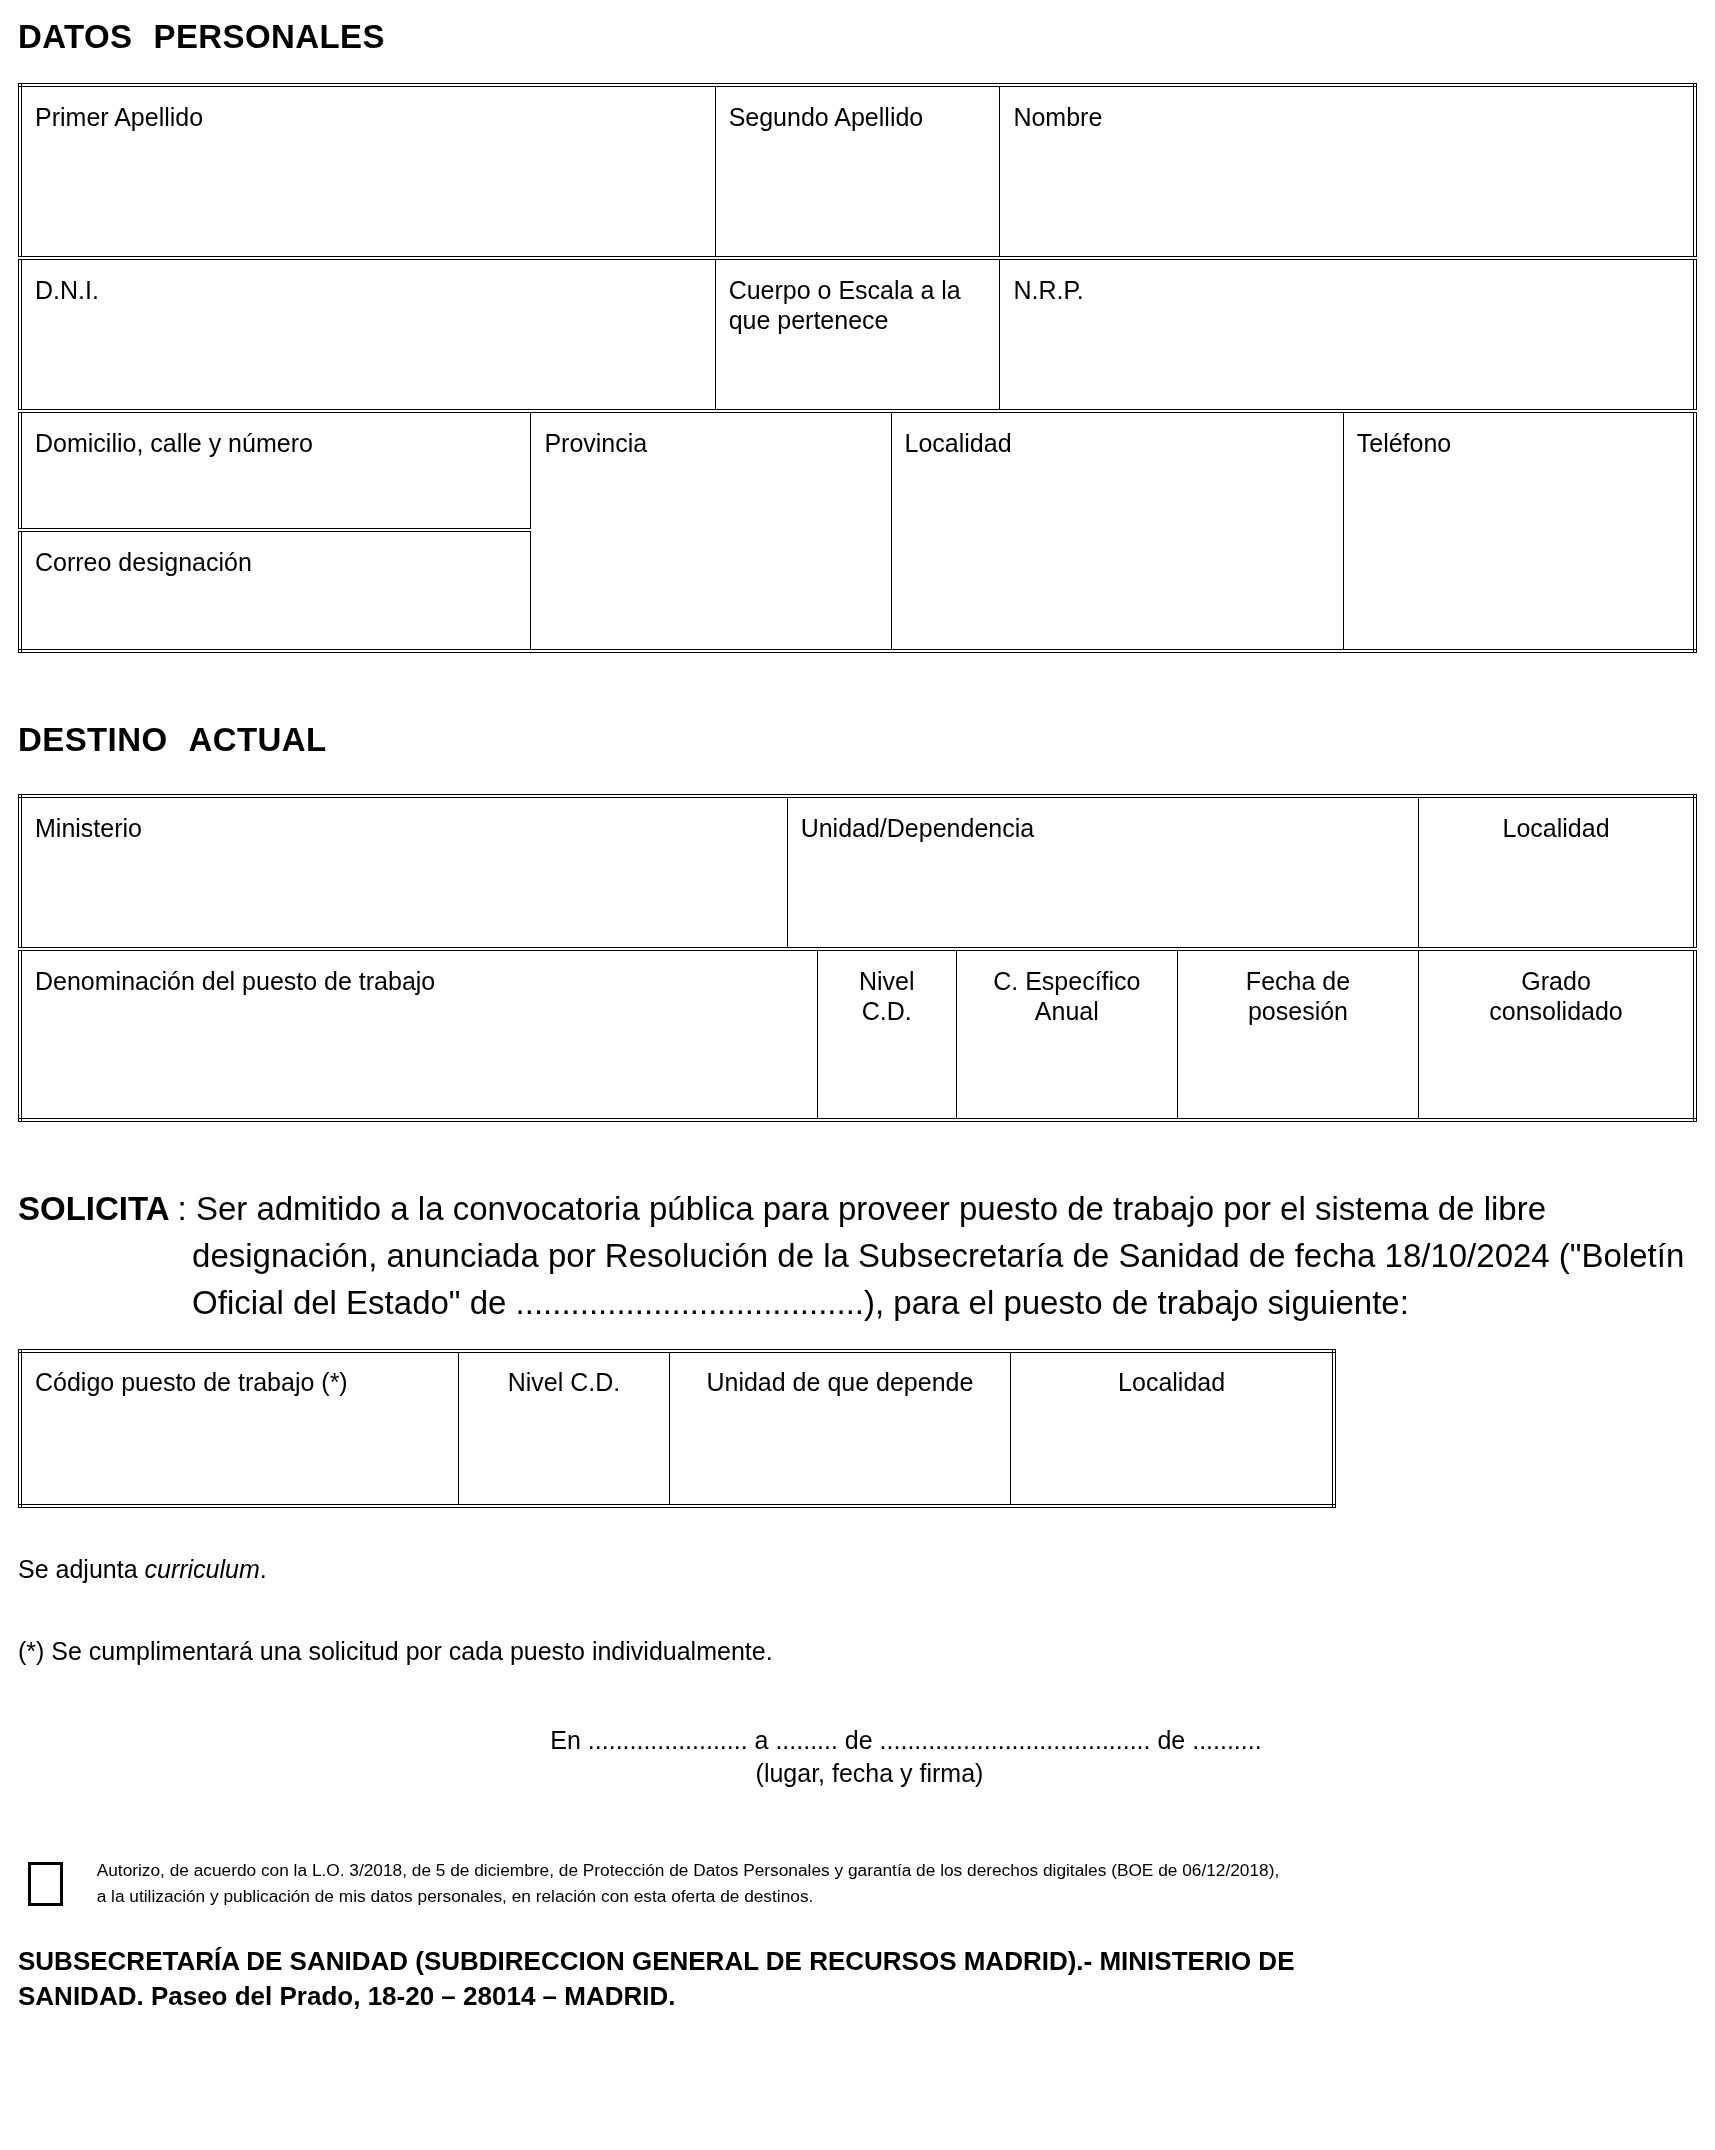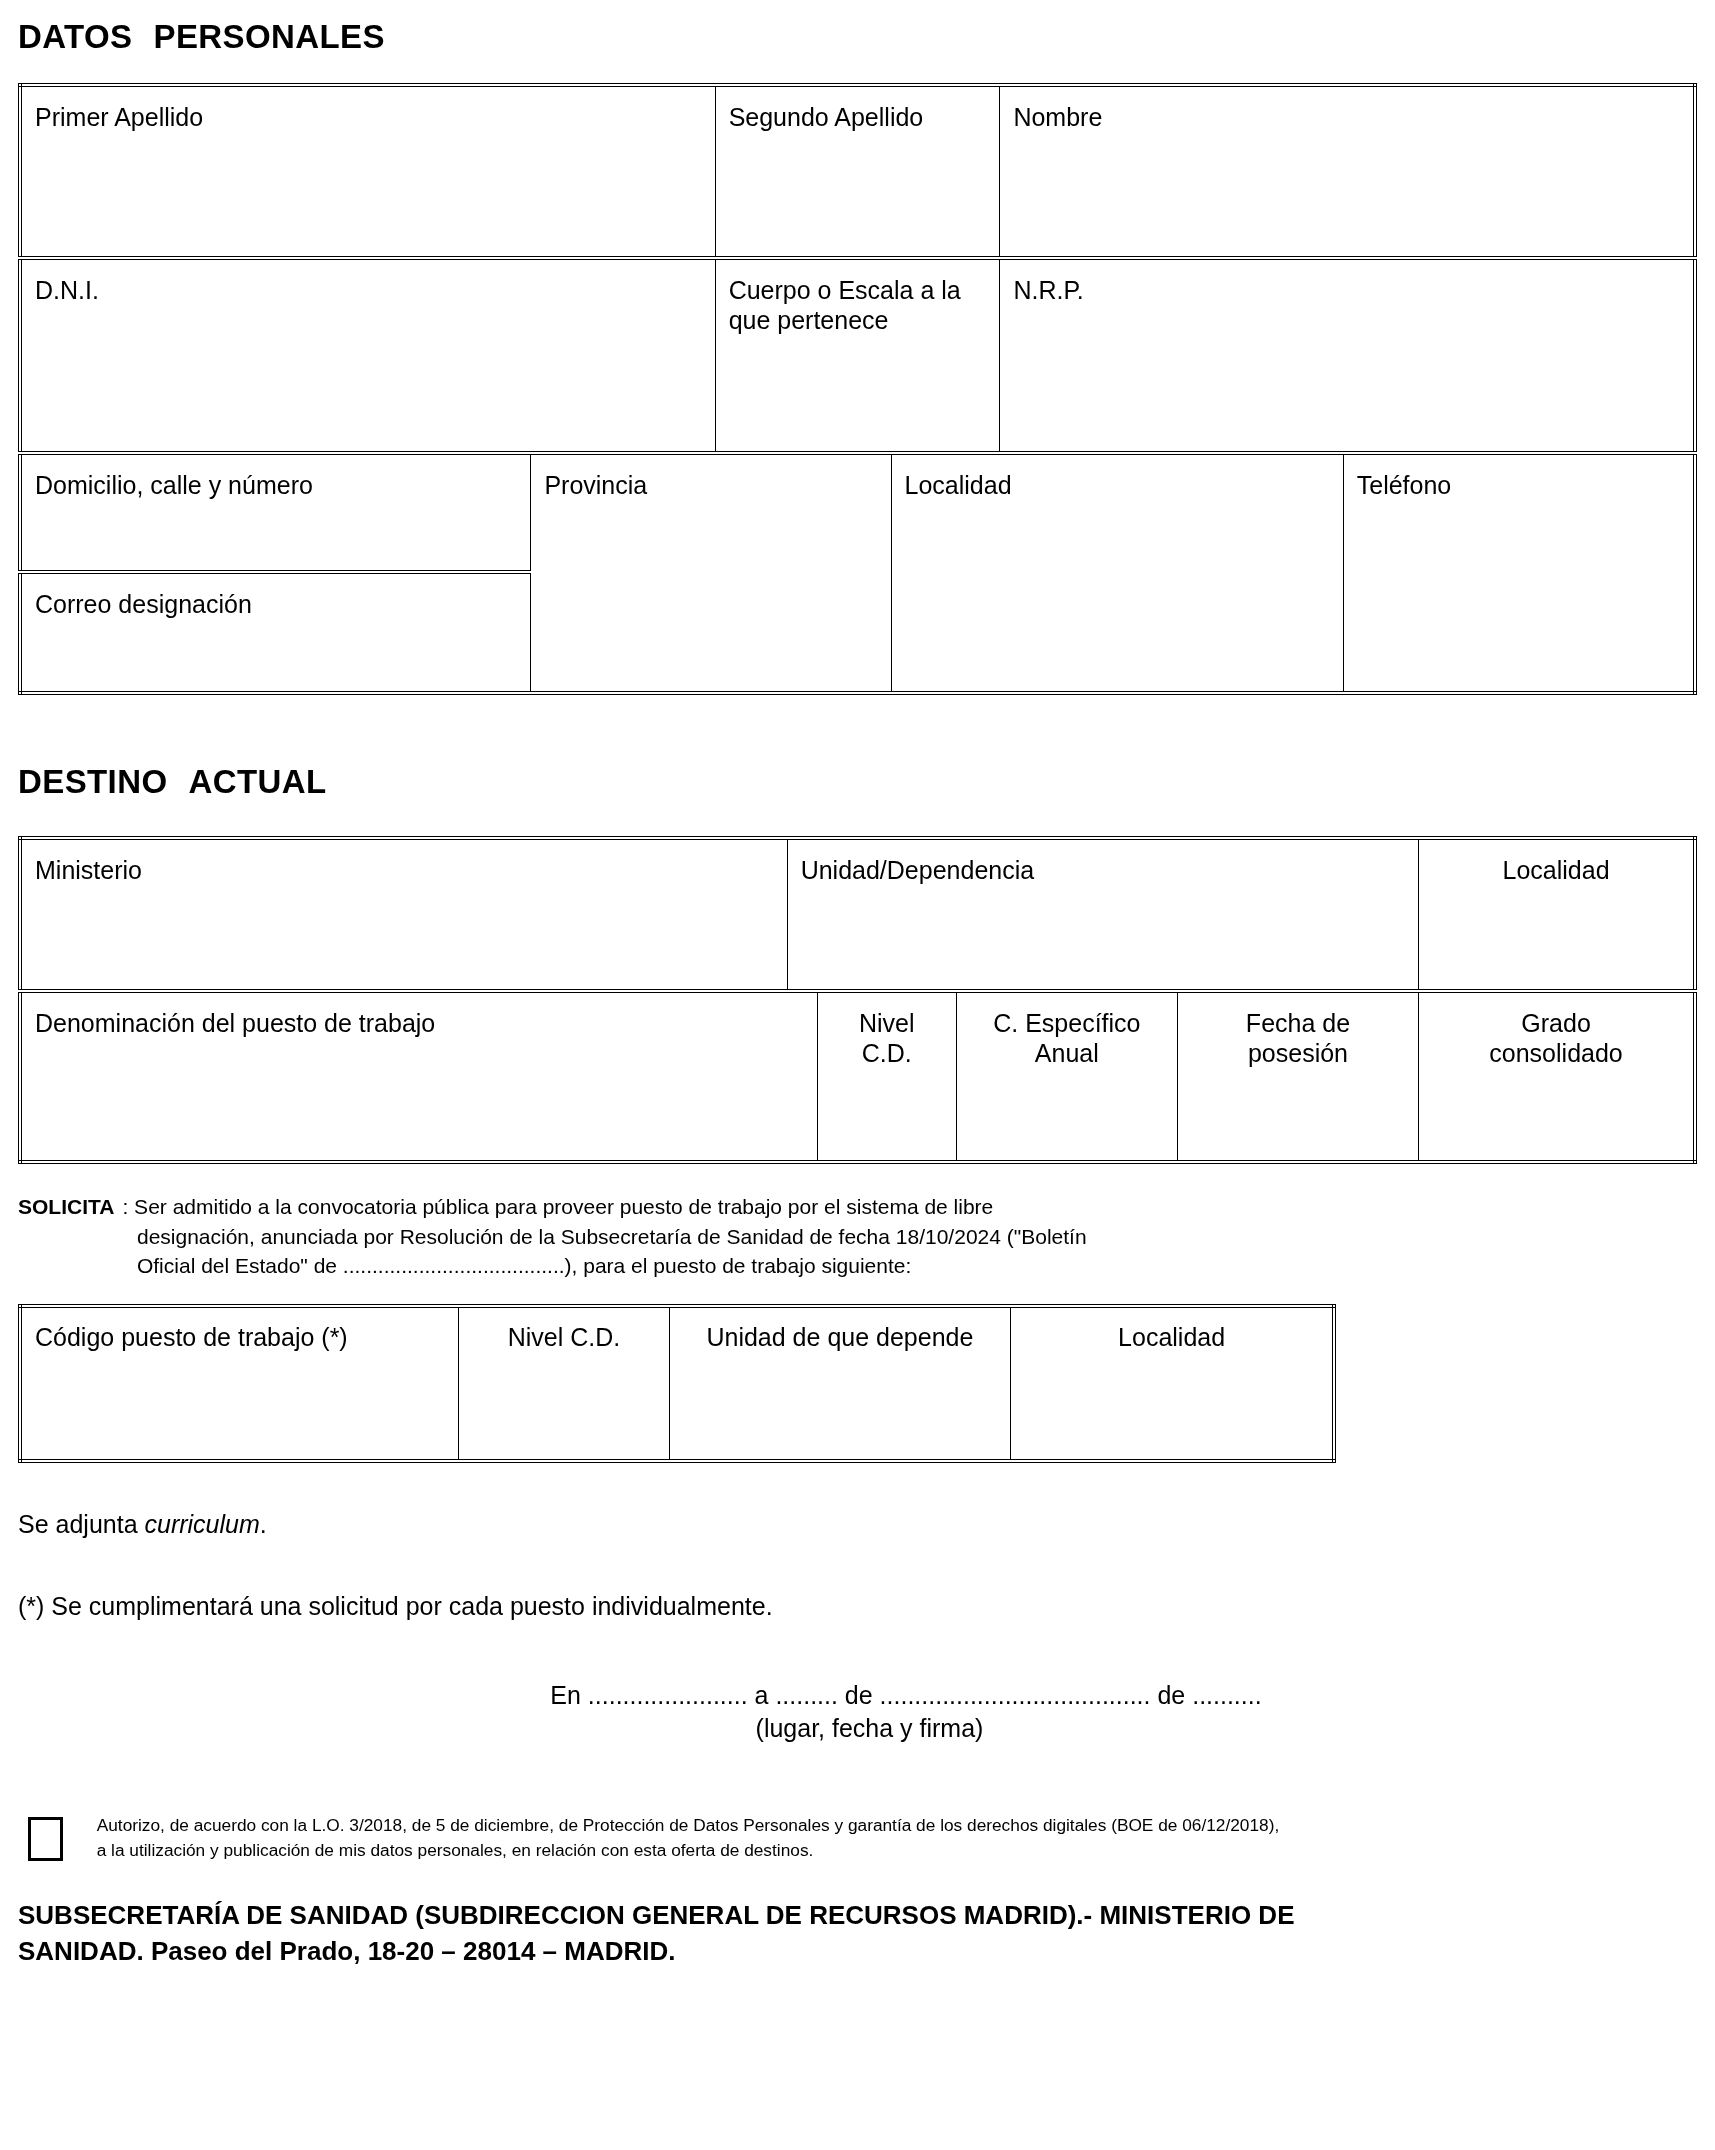--- a/index.html
+++ b/index.html
@@ -53,24 +53,25 @@
     text-align: center;
   }
   
   tr.dbl-below > td {
     border-bottom: 4px double #000;
     margin-top: 40px;
   }
 
   
   .solicita-block {
-    font-size: 21px;
+    font-size: 33px;
     line-height: 1.42;
     text-align: justify;
     display: flex;
+    margin-top: 36px;
   }
   .solicita-label {
     font-weight: bold;
     white-space: nowrap;
     flex: 0 0 auto;
   }
   .solicita-text {
     flex: 1 1 auto;
     text-align: justify;
     padding-left: 8px;
@@ -156,21 +157,21 @@
       <col style="width: 6.5%">
       <col style="width: 20.5%">
       <col style="width: 21.0%">
     </colgroup>
     <tbody>
       <tr class="dbl-below" style="height:173px">
         <td colspan="2">Primer Apellido</td>
         <td colspan="2">Segundo Apellido</td>
         <td colspan="2">Nombre</td>
       </tr>
-      <tr class="dbl-below" style="height:195px">
+      <tr class="dbl-below" style="height:153px">
         <td colspan="2">D.N.I.</td>
         <td colspan="2">Cuerpo o Escala a la que pertenece</td>
         <td colspan="2">N.R.P.</td>
       </tr>
       <tr style="height:119px">
         <td>Domicilio, calle y número</td>
         <td colspan="2" rowspan="2">Provincia</td>
         <td colspan="2" rowspan="2">Localidad</td>
         <td rowspan="2">Teléfono</td>
       </tr>

